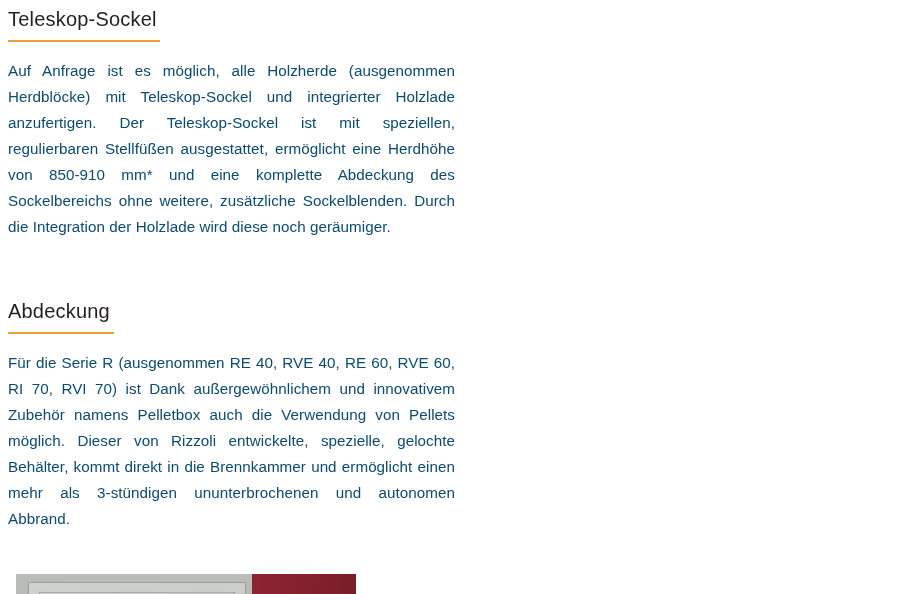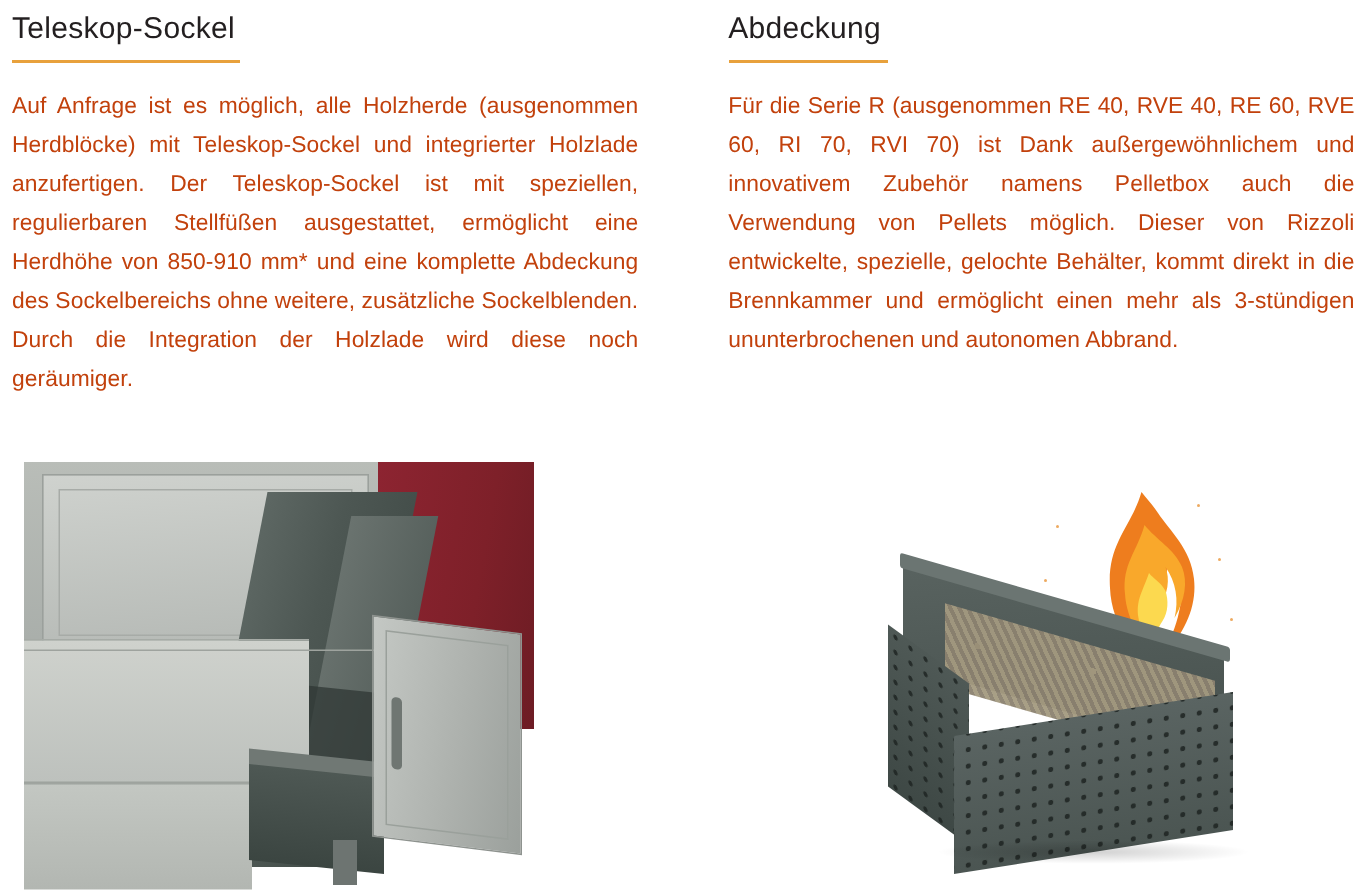--- a/index.html
+++ b/index.html
@@ -15,21 +15,21 @@
     overflow: hidden;
   }
   .page {
     position: relative;
     width: 913px;
     height: 594px;
     box-sizing: border-box;
   }
   .columns {
     display: flex;
-    flex-direction: row;
+    flex-direction: column;
     gap: 60px;
     padding: 8px 10px 0 8px;
     box-sizing: border-box;
   }
   .column {
     width: 447px;
     box-sizing: border-box;
   }
   .col-heading {
     font-size: 20px;
@@ -44,21 +44,21 @@
     height: 2px;
     background: #e8a13c;
     margin: 0 0 16px 0;
   }
   .rule-left { width: 152px; }
   .rule-right { width: 106px; }
   .body-text {
     font-size: 15.2px;
     line-height: 26px;
     text-align: justify;
-    color: #c2410c;
+    color: #0c4a6e;
     margin: 0;
     letter-spacing: 0.05px;
   }
   .figure-row {
     display: flex;
     flex-direction: row;
     gap: 60px;
     padding: 0 10px 0 8px;
     box-sizing: border-box;
     margin-top: 42px;

